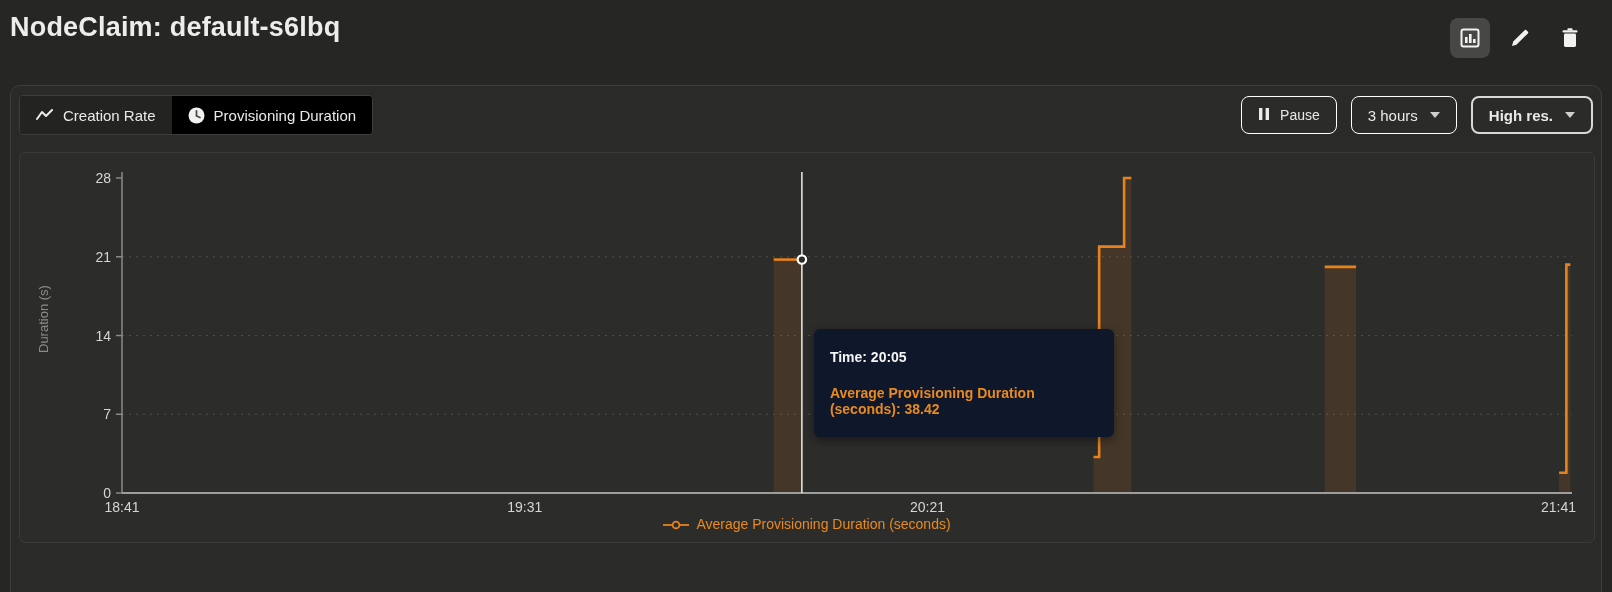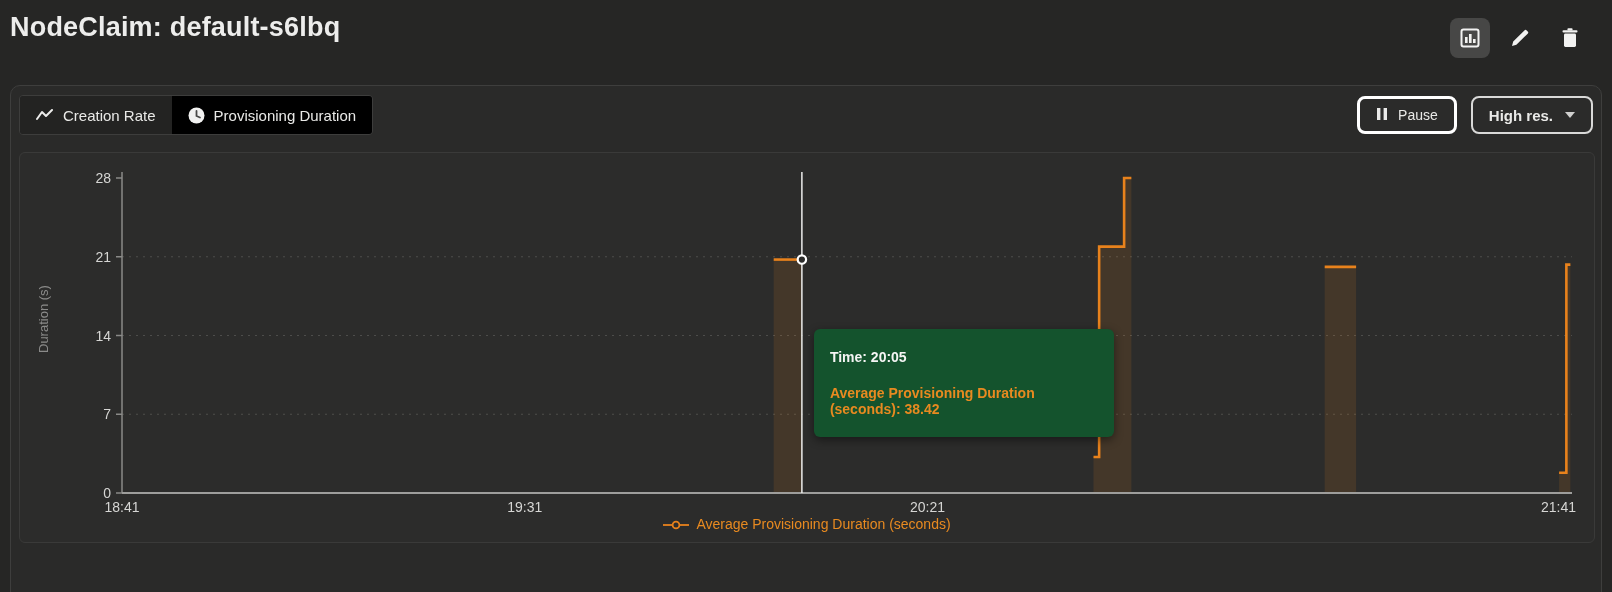--- a/index.html
+++ b/index.html
@@ -23,36 +23,36 @@
   
   .toolbar { position:absolute; left:8px; right:8px; top:8px; height:42px;
     display:flex; align-items:center; justify-content:space-between; }
   .tab-group { display:flex; border:1px solid #3d3d3c; border-radius:4px; overflow:hidden; }
   .tab { display:flex; align-items:center; gap:9px; height:38px; padding:0 16px;
     background:#232322; color:#e9e9e7; font-size:15px; border:none; cursor:pointer; white-space:nowrap; }
   .tab.selected { background:#000000; }
   .tab svg { display:block; }
   .toolbar-right { display:flex; align-items:center; gap:14px; }
   .ctl-btn { display:flex; align-items:center; gap:10px; height:38px; padding:0 16px;
-    background:#2b2b2a; border:3px solid #ffffff; border-radius:8px; color:#e9e9e7;
+    background:#2b2b2a; border:1px solid #ffffff; border-radius:8px; color:#e9e9e7;
     font-size:15px; cursor:pointer; white-space:nowrap; }
   .ctl-btn.emph { border:2px solid #d9d9d8; font-weight:700; }
   .caret { width:0; height:0; border-left:5px solid transparent; border-right:5px solid transparent;
     border-top:6px solid #cfcfce; margin-left:2px; }
 
   
   .chart-panel { position:absolute; left:8px; top:66px; width:1576px; height:391px;
     background:#2c2c2b; border:1px solid #3a3a39; border-radius:6px; }
   .y-axis-title { position:absolute; left:8px; top:120px; width:30px; color:#8b8b8a; font-size:13px;
     transform:rotate(-90deg); transform-origin:center; white-space:nowrap; height:130px;
     display:flex; align-items:center; }
   #chart-svg { position:absolute; left:0; top:0; }
 
   
-  .tooltip { position:absolute; width:300px; background:#14532d; border-radius:6px;
+  .tooltip { position:absolute; width:300px; background:#0f172a; border-radius:6px;
     box-shadow:0 3px 10px rgba(0,0,0,.45); padding:20px 16px; z-index:5; }
   .tooltip-time { color:#f5f5f4; font-size:14px; font-weight:700; margin-bottom:20px; }
   .tooltip-series { font-size:14px; font-weight:700; }
 
   
   .legend { position:absolute; left:0; right:0; bottom:8px; display:flex; justify-content:center; }
   .legend-item { display:flex; align-items:flex-start; gap:7px; cursor:pointer; }
   .legend-label { font-size:14px; }
 </style>
 </head>
@@ -116,20 +116,24 @@
     <div class="toolbar-right">
       <button class="ctl-btn">
         <span>
           <svg width="12" height="14" viewBox="0 0 12 14">
             <rect x="1" y="1" width="3.4" height="12" fill="#eaeae9"></rect>
             <rect x="7.6" y="1" width="3.4" height="12" fill="#eaeae9"></rect>
           </svg>
         </span>
         <span style="font-size:14px;">Pause</span>
       </button>
+      <button class="ctl-btn">
+        <span>3 hours</span>
+        <span class="caret"></span>
+      </button>
       <button class="ctl-btn emph">
         <span>High res.</span>
         <span class="caret"></span>
       </button>
     </div>
   </div>
 
   <div class="chart-panel">
     <div class="y-axis-title">Duration (s)</div>
 

